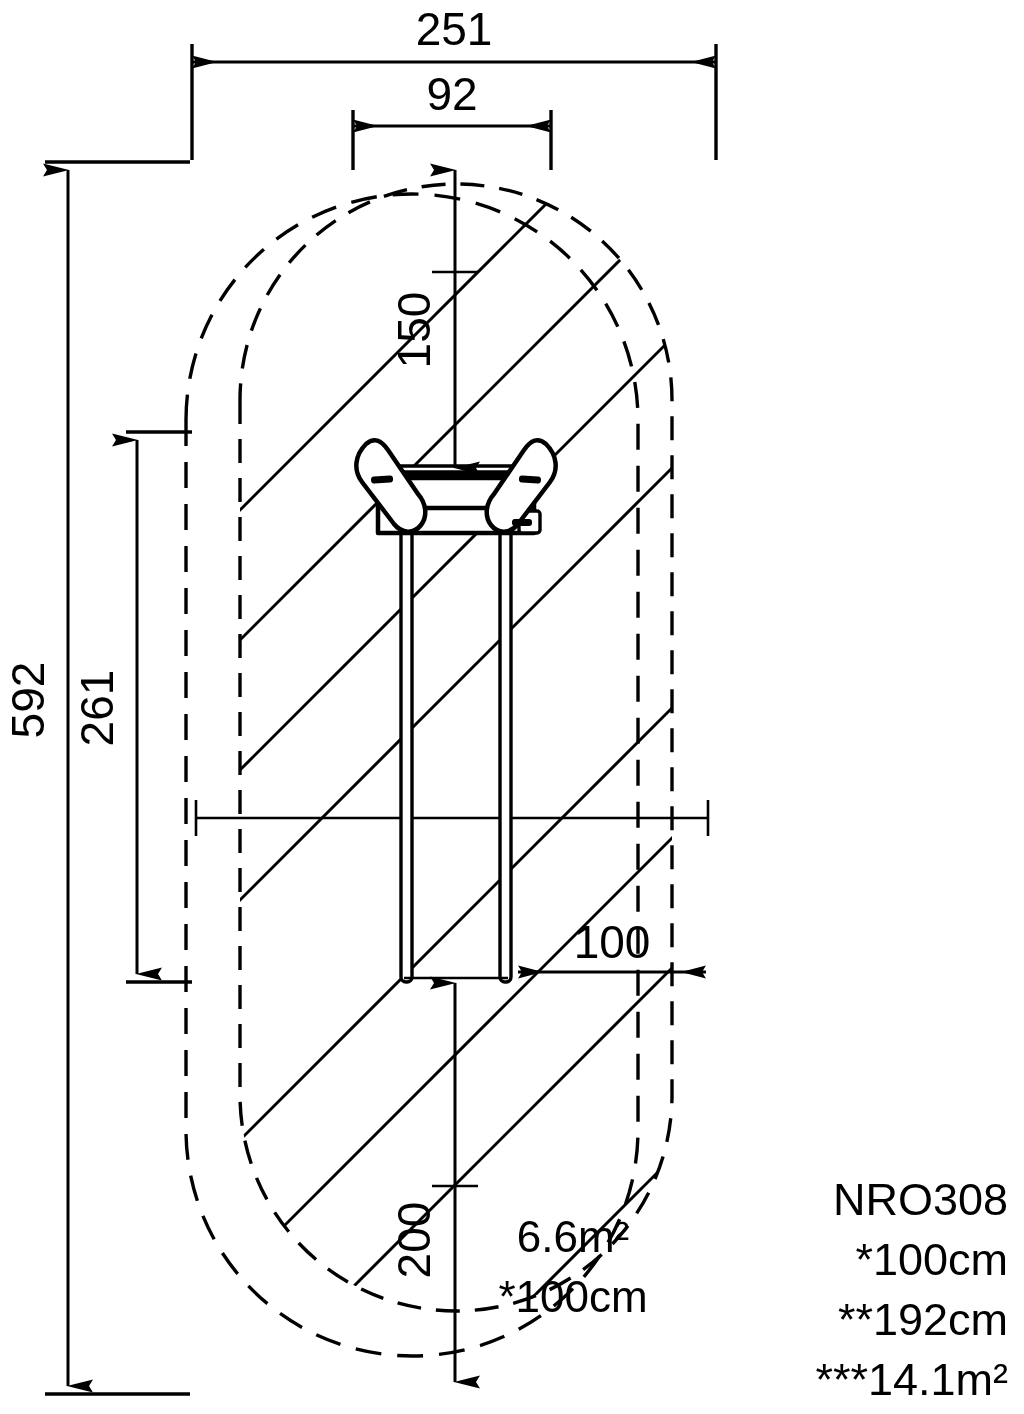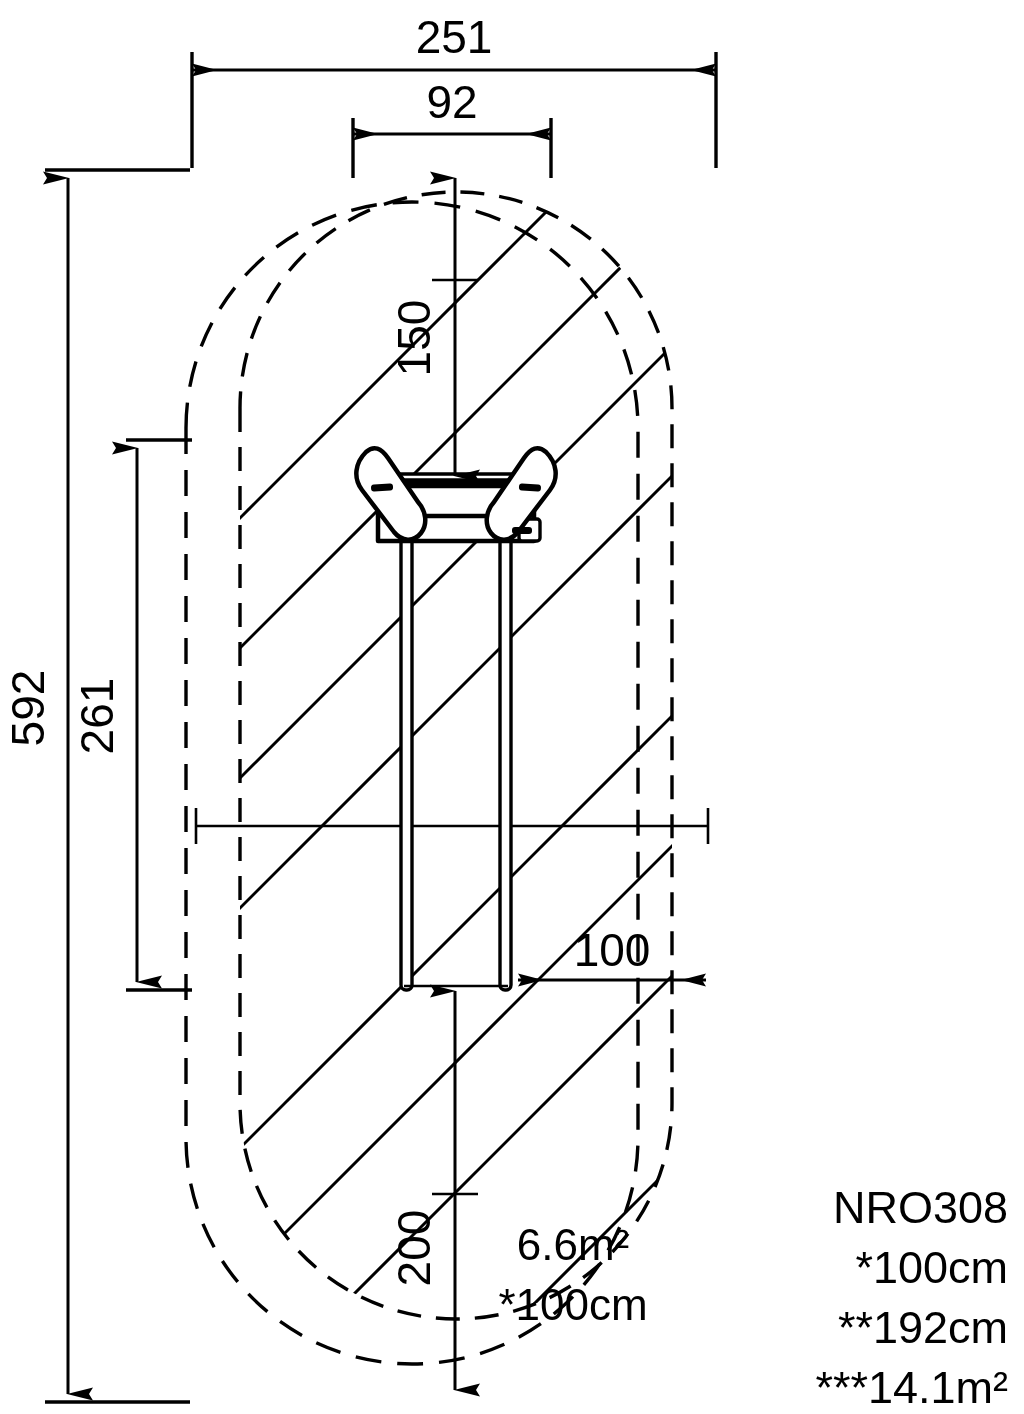--- a/index.html
+++ b/index.html
@@ -15,21 +15,20 @@
     overflow: hidden;
     font-family: "Liberation Sans", sans-serif;
     color: #000000;
   }
   #drawing-root {
     position: absolute;
     left: 0;
     top: 0;
     width: 1024px;
     height: 1074px;
-    margin-top: 8px;
   }
   svg.plan {
     display: block;
     width: 1024px;
     height: 1414px;
   }
   .dim-text {
     font-family: "Liberation Sans", sans-serif;
     font-size: 46px;
     fill: #000000;

